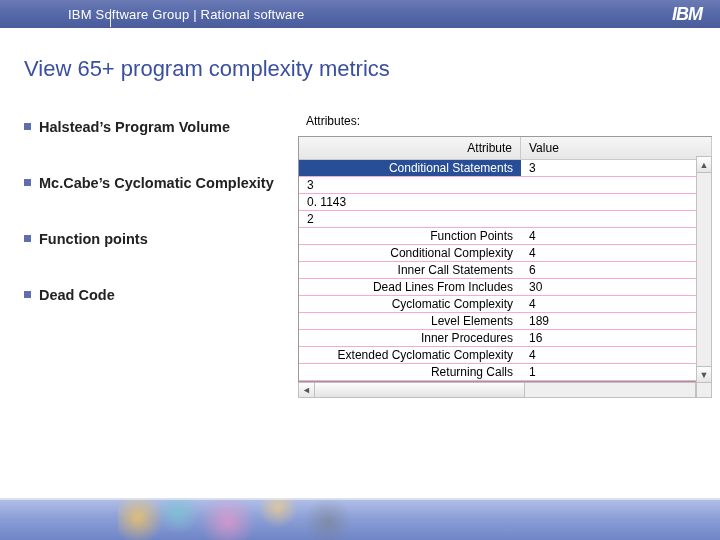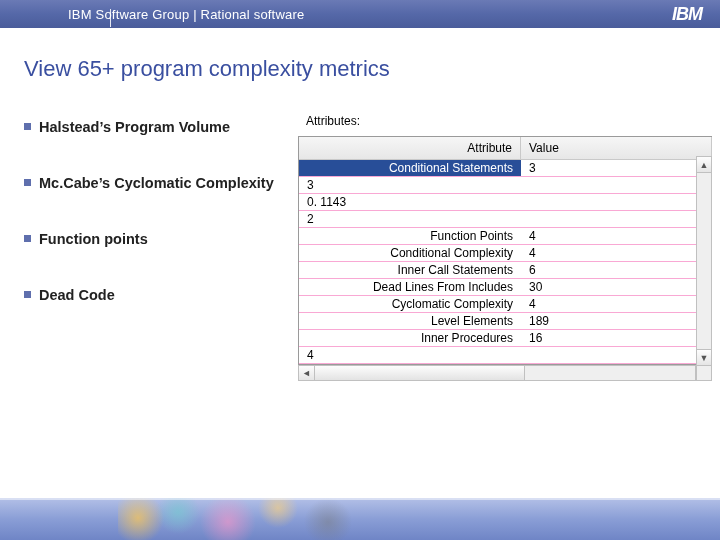--- a/index.html
+++ b/index.html
@@ -235,21 +235,26 @@
             </div>
             <div class="grow">
               <div class="gc col-attr">Level Elements</div>
               <div class="gc col-val">189</div>
             </div>
             <div class="grow">
               <div class="gc col-attr">Inner Procedures</div>
               <div class="gc col-val">16</div>
             </div>
             <div class="grow">
-              <div class="gc col-val">4</div>
+              <div class="gc col-attr">Extended Cyclomatic Complexity</div>
+              <div class="gc col-val">4</div>
+            </div>
+            <div class="grow">
+              <div class="gc col-attr">Returning Calls</div>
+              <div class="gc col-val">1</div>
             </div>
           </div>
       </div>
       <div class="scroll-vert">
         <div class="btn">▲</div>
         <div class="btn bottom">▼</div>
       </div>
       <div class="scroll-horiz">
         <div class="btn">◄</div>
         <div class="thumb"></div>

